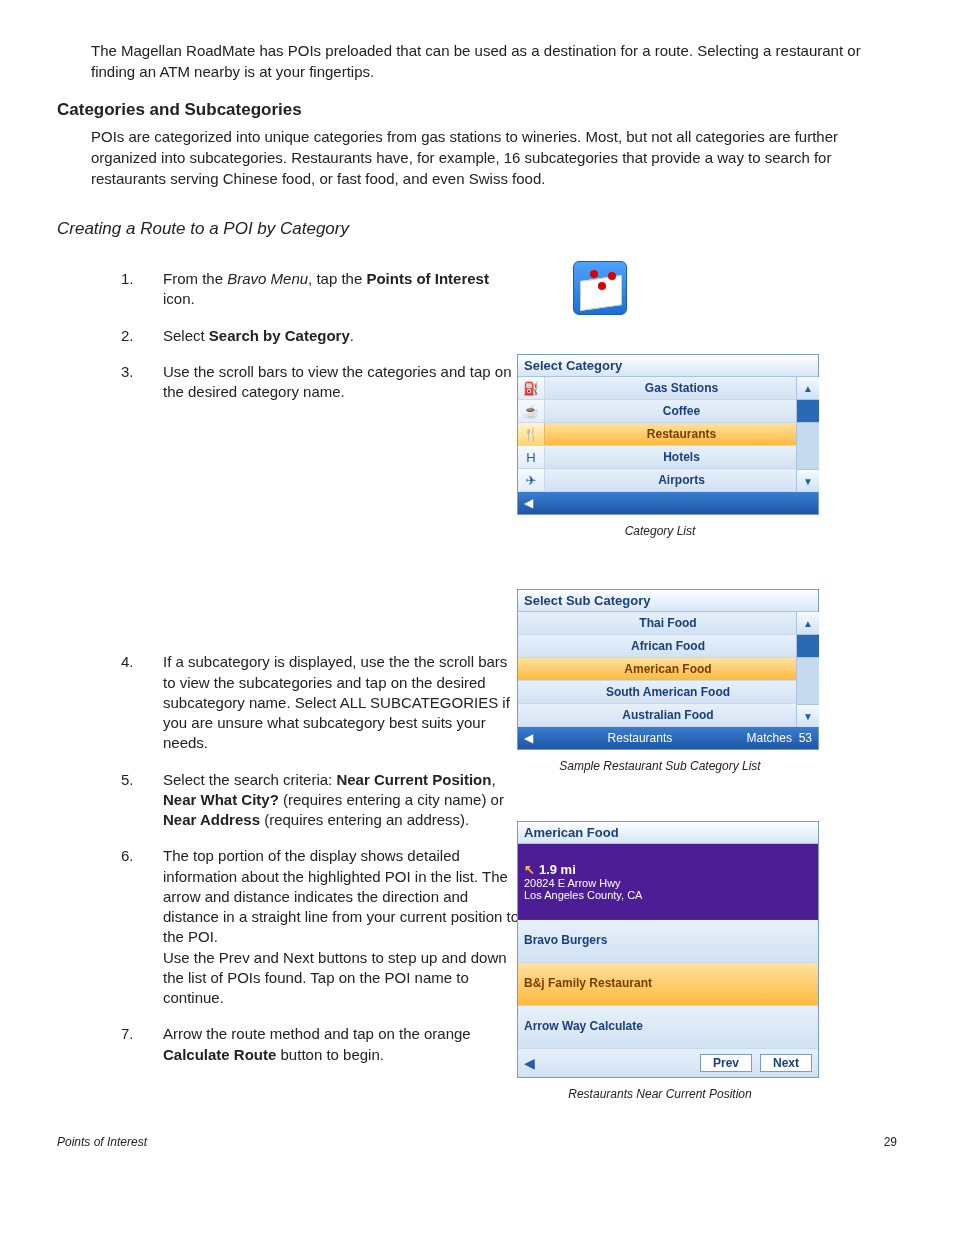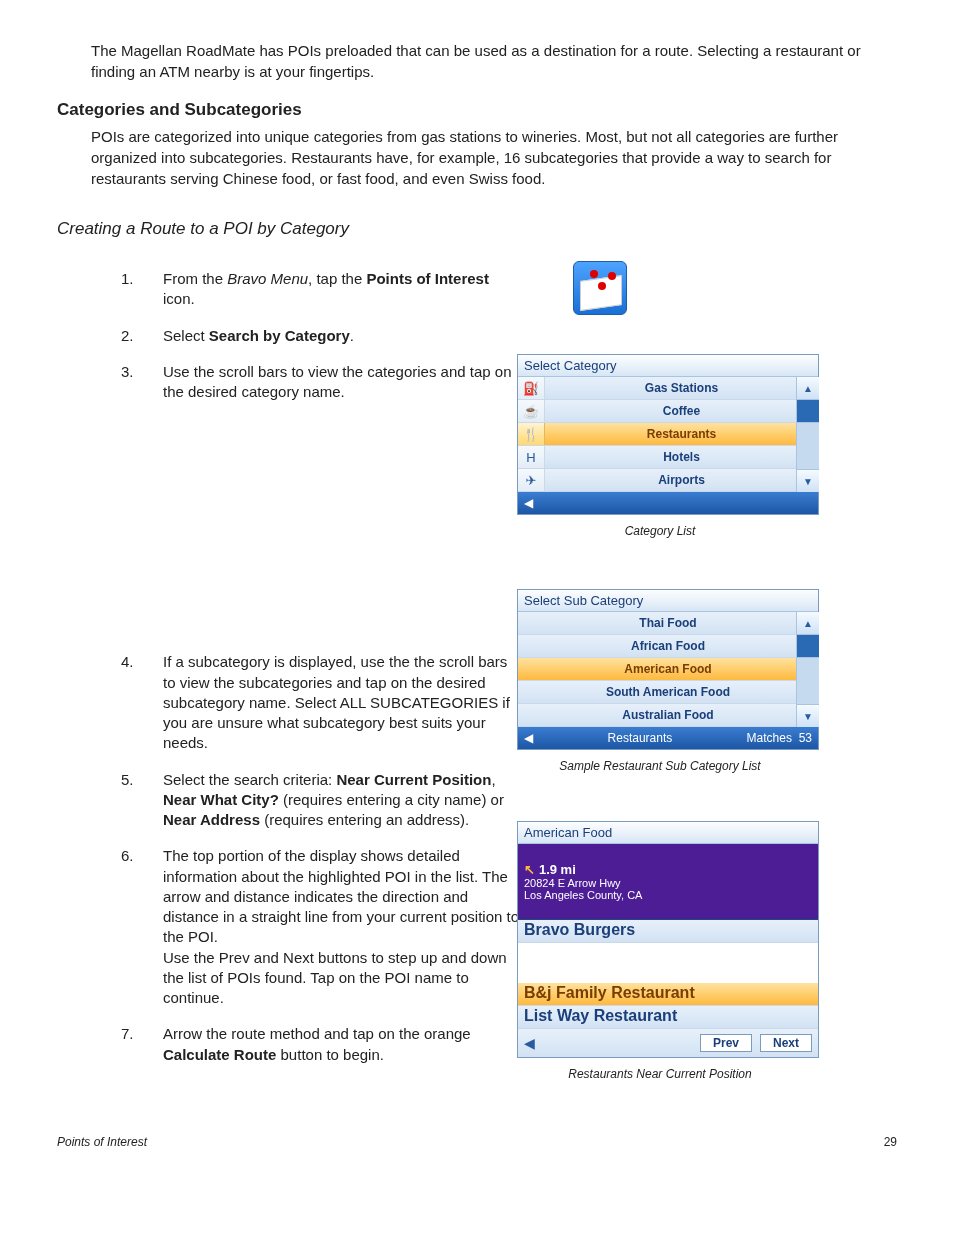--- a/index.html
+++ b/index.html
@@ -97,21 +97,21 @@
     position: absolute;
     width: 300px;
     border: 1px solid #7a9cc0;
     font-family: "Trebuchet MS", Verdana, sans-serif;
     font-size: 12px;
     background: #fff;
   }
   .device .hdr {
     background: linear-gradient(#fdfeff, #d7e6f5);
     color: #1a3f7a;
-    font-weight: normal;
+    font-weight: bold;
     padding: 3px 6px;
     border-bottom: 1px solid #aac3e0;
     font-size: 13px;
   }
   .device .row {
     display: flex;
     align-items: center;
     height: 22px;
     border-bottom: 1px solid #c9d8ea;
     background: linear-gradient(#e7f0fa, #d2e2f3);
@@ -159,26 +159,26 @@
   .dev2 { left: 460px; top: 320px; }
   .dev3 { left: 460px; top: 552px; }
 
   .dev3 .info-block {
     background:#4c1d95; color:#fff; padding:18px 6px; font-size:11px;
     border-bottom:1px solid #1a4a80;
   }
   .dev3 .info-block .dist { font-weight:bold; font-size:13px; }
   .dev3 .info-block .dist .arrow { color:#ffb93d; margin-right:4px; }
   .dev3 .poi-row {
-    padding:3px 6px; font-weight:bold; color:#1a3f7a;
+    padding:13px 6px; font-weight:bold; color:#1a3f7a;
     background: linear-gradient(#e7f0fa,#d2e2f3);
-    border-bottom:1px solid #c9d8ea; font-size:16px;
-    height:16px; display:flex; align-items:flex-end;
-  }
-  .dev3 .poi-row.sel { background: linear-gradient(#ffe29f,#ffb93d); color:#7a3d00;margin-top:40px; }
+    border-bottom:1px solid #c9d8ea; font-size:12px;
+    height:16px; display:flex; align-items:flex-start;
+  }
+  .dev3 .poi-row.sel { background: linear-gradient(#ffe29f,#ffb93d); color:#7a3d00; }
   .dev3 .bot-nav {
     background: linear-gradient(#e7f0fa,#d2e2f3); padding:3px 6px;
     display:flex; align-items:center; justify-content:flex-end; gap:8px;
     height:22px;
   }
   .dev3 .bot-nav .back2 { color:#2a5aa0; margin-right:auto; font-size:14px; }
   .dev3 .bot-nav .pn {
     background:#fff; border:1px solid #7a9cc0; padding:1px 12px; font-size:12px;
     color:#1a3f7a; font-weight:bold;
   }
@@ -319,21 +319,21 @@
         <div>20824 E Arrow Hwy</div>
         <div>Los Angeles County, CA</div>
       </div>
       <div class="poi-row">
           <span>Bravo Burgers</span>
         </div>
       <div class="poi-row sel">
           <span>B&amp;j Family Restaurant</span>
         </div>
       <div class="poi-row">
-          <span>List Way Restaurant</span>
+          <span>Arrow Way Calculate</span>
         </div>
       <div class="bot-nav">
         <span class="back2">◀</span>
         <span class="pn">Prev</span>
         <span class="pn">Next</span>
       </div>
       <div class="caption">Restaurants Near Current Position</div>
     </div>
 
   </div>

